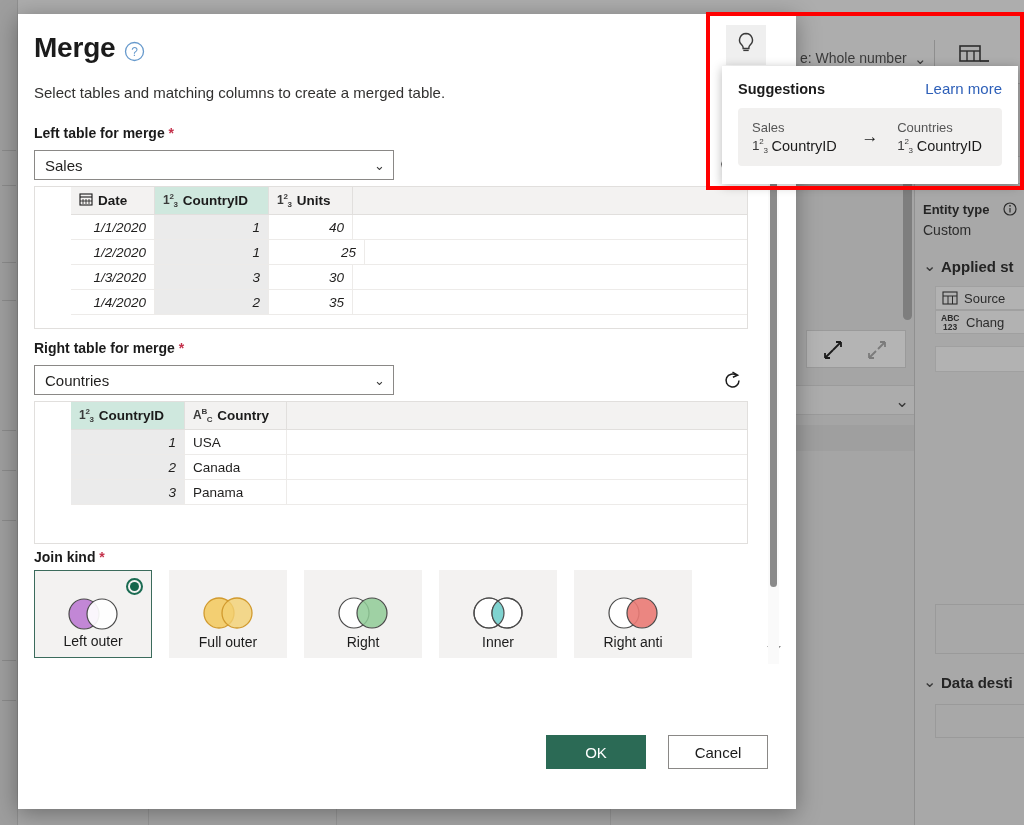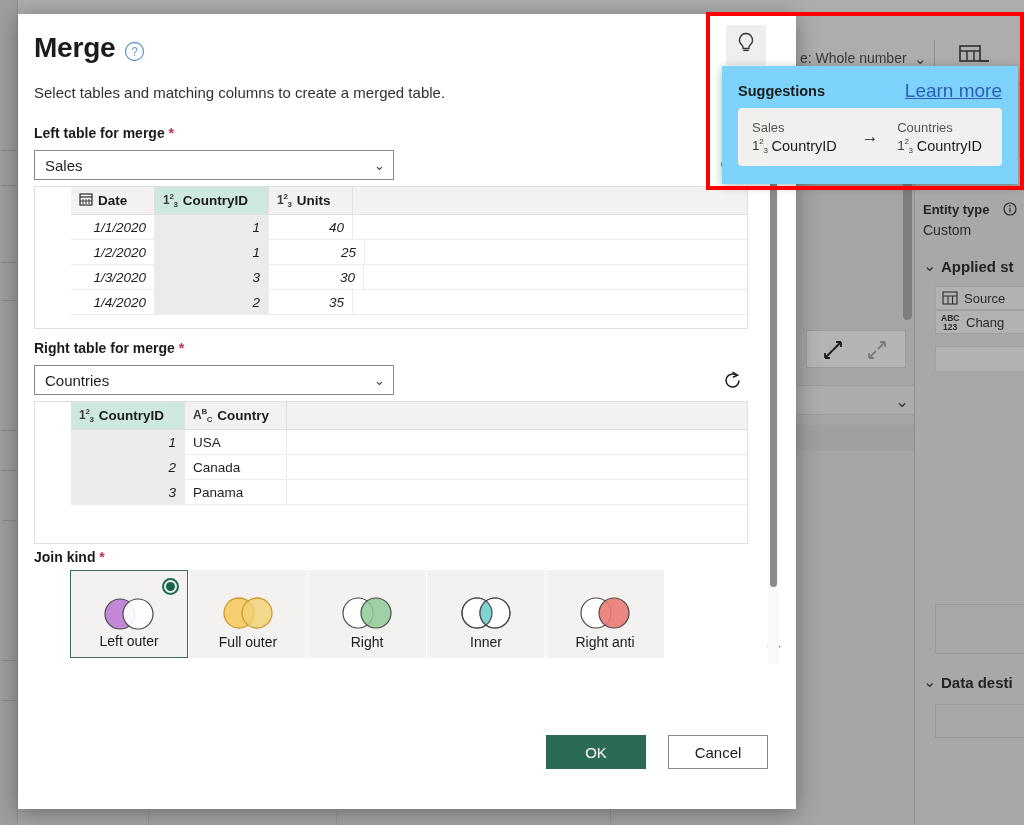--- a/index.html
+++ b/index.html
@@ -157,21 +157,21 @@
   .gc.sel { background: #ebebeb; }
   .gc.filler { flex: 1; border-right: none; background: #fff; }
   .grow.blank { border-bottom: none; }
 
   .type-badge { font-size: 12px; color: #3a3a3a; letter-spacing: -.3px; }
   .type-badge sup { font-size: 8px; vertical-align: super; }
   .type-badge sub { font-size: 8px; vertical-align: sub; }
 
   
   .joinrow {
-    position: absolute; display: flex; gap: 1px; margin-left: 36px;
+    position: absolute; display: flex; gap: 17px;
   }
   .jtile {
     width: 118px; height: 88px;
     background: #f3f2f1;
     position: relative;
     display: flex; flex-direction: column; align-items: center; justify-content: flex-end;
     padding-bottom: 8px; cursor: pointer;
   }
   .jtile.active { background: #f3f2f1; border: 1px solid #3b6b5c; }
   .jtile .venn { position: absolute; top: 26px; left: 50%; transform: translateX(-50%); }
@@ -217,28 +217,28 @@
   .btn.secondary { background: #fff; color: #1b1b1b; border: 1px solid #8a8886; }
 
   
   .bulb-btn {
     position: absolute; left: 726px; top: 25px; width: 40px; height: 40px;
     background: #efefef; display: flex; align-items: center; justify-content: center;
     cursor: pointer;
   }
   .flyout {
     position: absolute; left: 722px; top: 66px; width: 296px; height: 118px;
-    background: #7dd3fc; box-shadow: 0 2px 10px rgba(0,0,0,.28);
+    background: #ffffff; box-shadow: 0 2px 10px rgba(0,0,0,.28);
   }
   .flyout-head {
     position: absolute; left: 16px; top: 14px; right: 16px;
     display: flex; align-items: center; justify-content: space-between;
   }
   .flyout-title { font-size: 14.5px; font-weight: bold; color: #1b1b1b; }
-  .flyout-link { font-size: 19px; color: #2d5fb8; text-decoration: underline; cursor: pointer; }
+  .flyout-link { font-size: 15px; color: #2d5fb8; cursor: pointer; }
   .sugg-card {
     position: absolute; left: 16px; top: 42px; right: 16px; height: 58px;
     background: #f1f0ef; border-radius: 4px;
     display: flex; align-items: center;
   }
   .sugg-side { width: 45%; padding-left: 14px; }
   .sugg-tbl { font-size: 13px; color: #555; line-height: 1.35; }
   .sugg-col { font-size: 14.5px; color: #1b1b1b; display: flex; align-items: center; gap: 4px; }
   .sugg-arrow { font-size: 17px; color: #1b1b1b; width: 10%; text-align: center; }
 
@@ -417,21 +417,21 @@
         </div>
         <div class="grow">
           <div class="gc num" style="width:84px;">1/2/2020</div>
           <div class="gc num sel" style="width:114px;">1</div>
           <div class="gc num" style="width:96px;">25</div>
           <div class="gc filler"></div>
         </div>
         <div class="grow">
           <div class="gc num" style="width:84px;">1/3/2020</div>
           <div class="gc num sel" style="width:114px;">3</div>
-          <div class="gc num" style="width:84px;margin-left:11px;">30</div>
+          <div class="gc num" style="width:84px;">30</div>
           <div class="gc filler"></div>
         </div>
         <div class="grow">
           <div class="gc num" style="width:84px;">1/4/2020</div>
           <div class="gc num sel" style="width:114px;">2</div>
           <div class="gc num" style="width:84px;">35</div>
           <div class="gc filler"></div>
         </div>
         <div class="grow blank" style="height:28px;"></div>
       </div>

